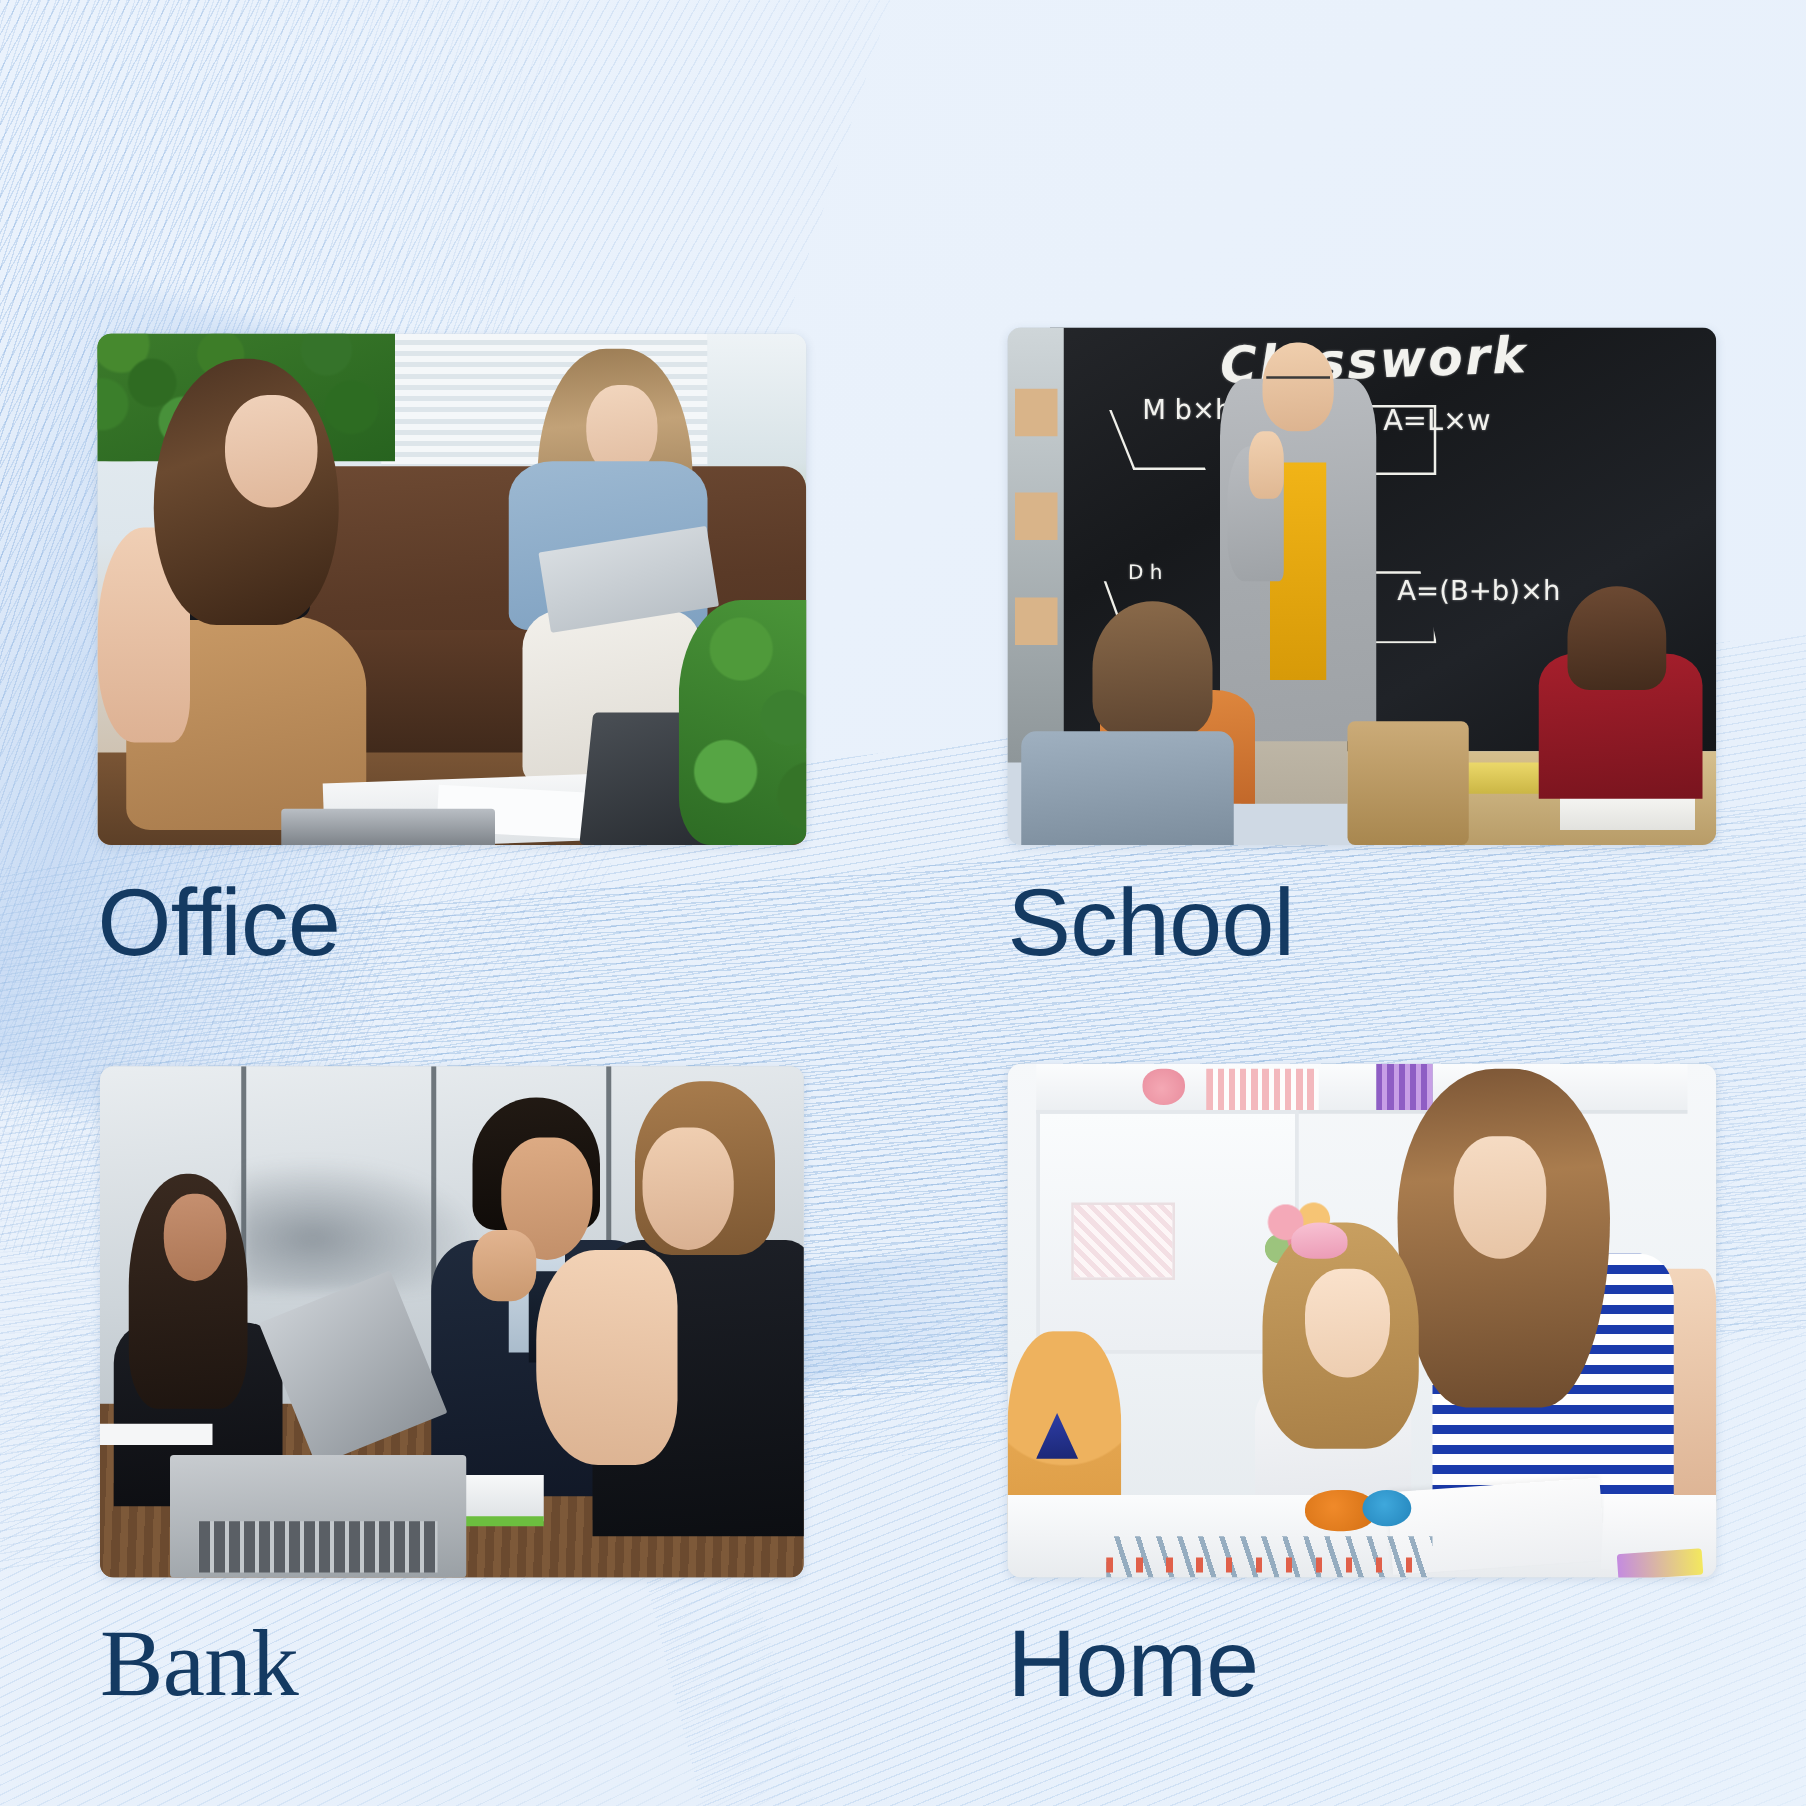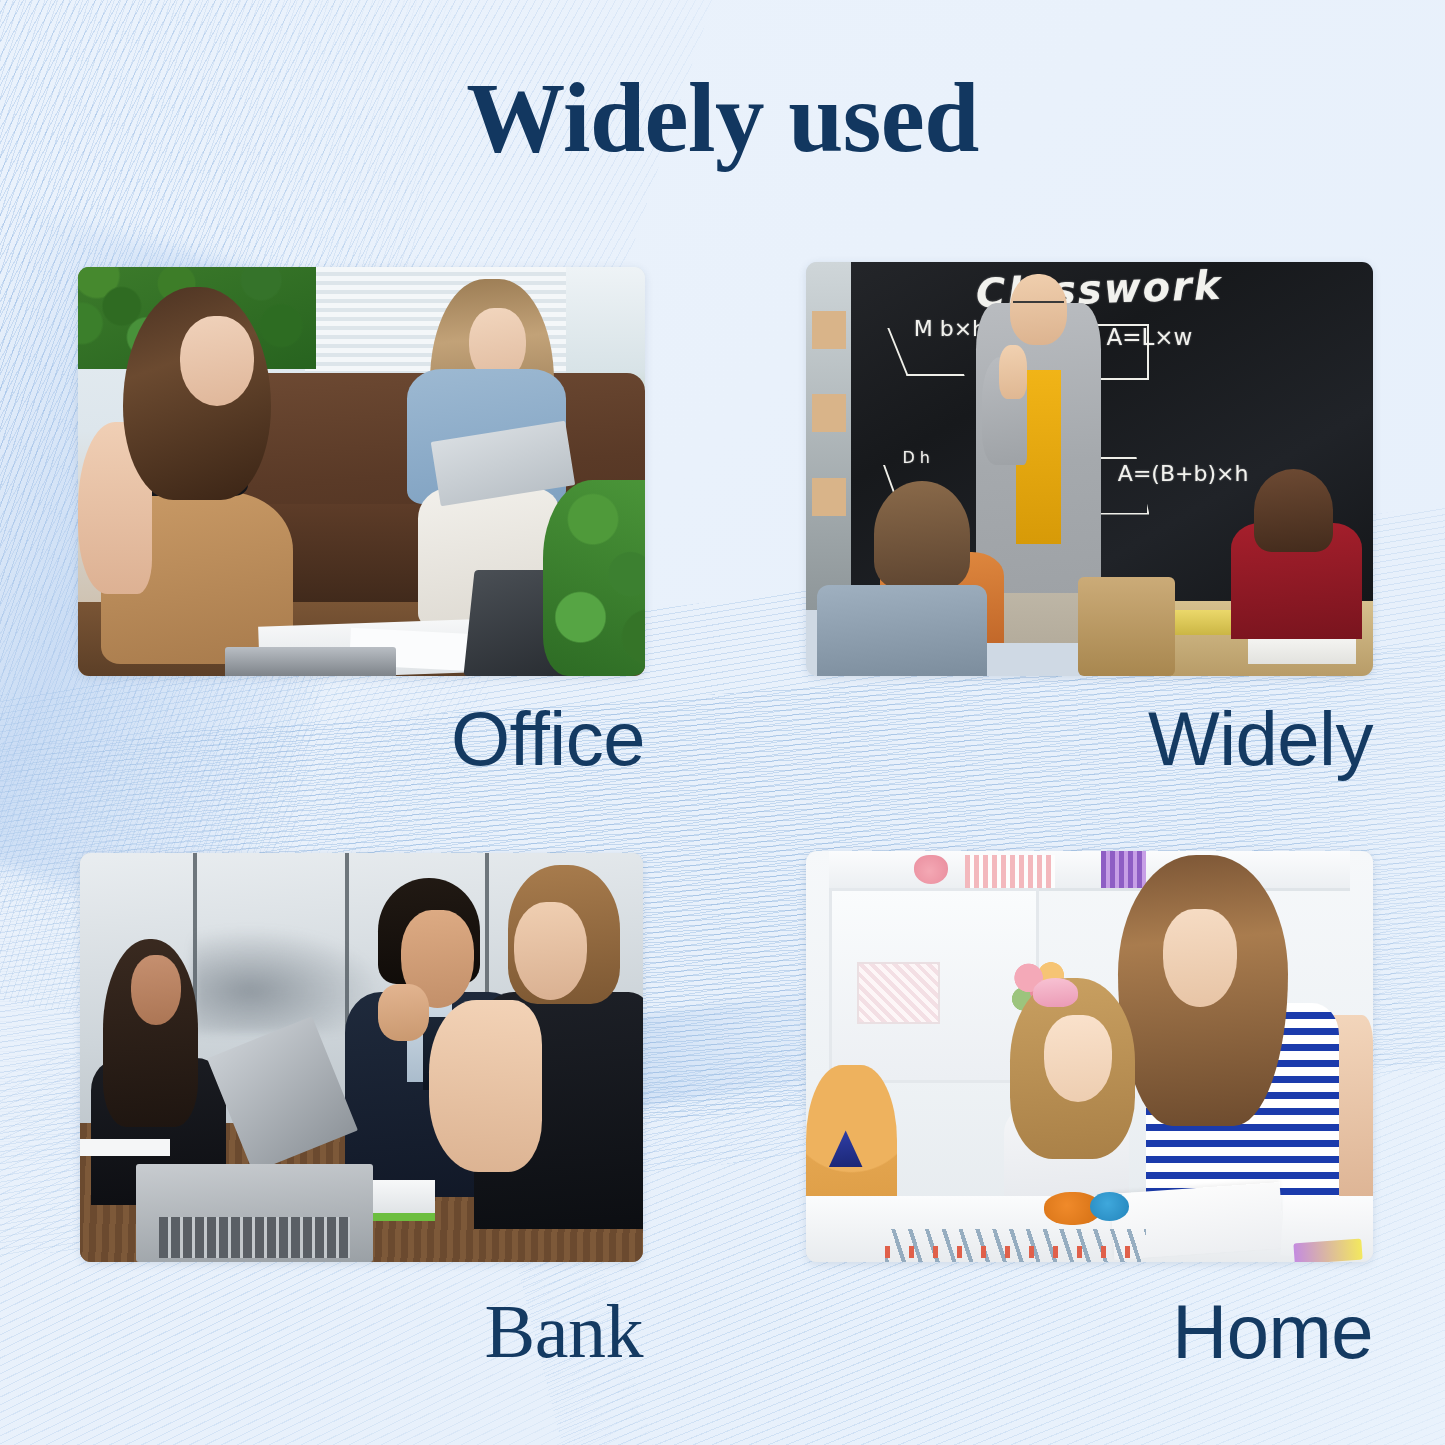--- a/index.html
+++ b/index.html
@@ -123,21 +123,21 @@
     position:absolute;
     border-radius:11px;
     overflow:hidden;
     box-shadow:0 2px 8px rgba(40,70,110,.13);
     background:#cfd9e4;
   }
   .photo{position:absolute;inset:0;overflow:hidden;}
 
   .label{
     position:absolute;
-    text-align:right;
+    text-align:left;
     font-family:"Liberation Sans",sans-serif;
     font-weight:400;
     font-size:76px;
     color:#143a62;
     white-space:nowrap;
     letter-spacing:-0.5px;
   }
 
   
   .of-bg{position:absolute;inset:0;background:linear-gradient(180deg,#e7eef3 0%,#dde6ec 40%,#c9b49a 100%);}
@@ -371,21 +371,20 @@
 
   <div class="wave-layer wave-tl"></div>
   <div class="wave-layer wave-tl2"></div>
   <div class="wave-layer wave-accent"></div>
   <div class="wave-layer wave-mid"></div>
   <div class="wave-layer wave-mid2"></div>
   <div class="wave-layer wave-accent2"></div>
   <div class="wave-layer wave-bl"></div>
   <div class="wave-layer wave-br"></div>
 
-  <div class="title">Widely used</div>
 
   <div class="card" style="left:78px;top:267px;width:567px;height:409px;">
     <div class="photo">
       <div class="of-bg"></div>
       <div class="of-window"></div>
       <div class="of-window2"></div>
       <div class="of-sofa"></div>
       <div class="of-sofa-seat"></div>
       <div class="of-plant"></div>
       <div class="of-table"></div>
@@ -440,21 +439,21 @@
       <div class="sc-book"></div>
       <div class="sc-book2"></div>
       <div class="sc-chair"></div>
       <div class="sc-s2-body"></div>
       <div class="sc-s2-hair"></div>
       <div class="sc-s1-body"></div>
       <div class="sc-s1-hair"></div>
       <div class="sc-cushion"></div>
     </div>
   </div>
-  <div class="label" style="left:806px;top:695px;width:567px;">Widely</div>
+  <div class="label" style="left:806px;top:695px;width:567px;">School</div>
 
   <div class="card" style="left:80px;top:853px;width:563px;height:409px;">
     <div class="photo">
       <div class="bk-bg"></div>
       <div class="bk-glass"></div>
       <div class="bk-mull" style="left:20%"></div>
       <div class="bk-mull" style="left:47%"></div>
       <div class="bk-mull" style="left:72%"></div>
       <div class="bk-blur"></div>
       <div class="bk-table"></div>

